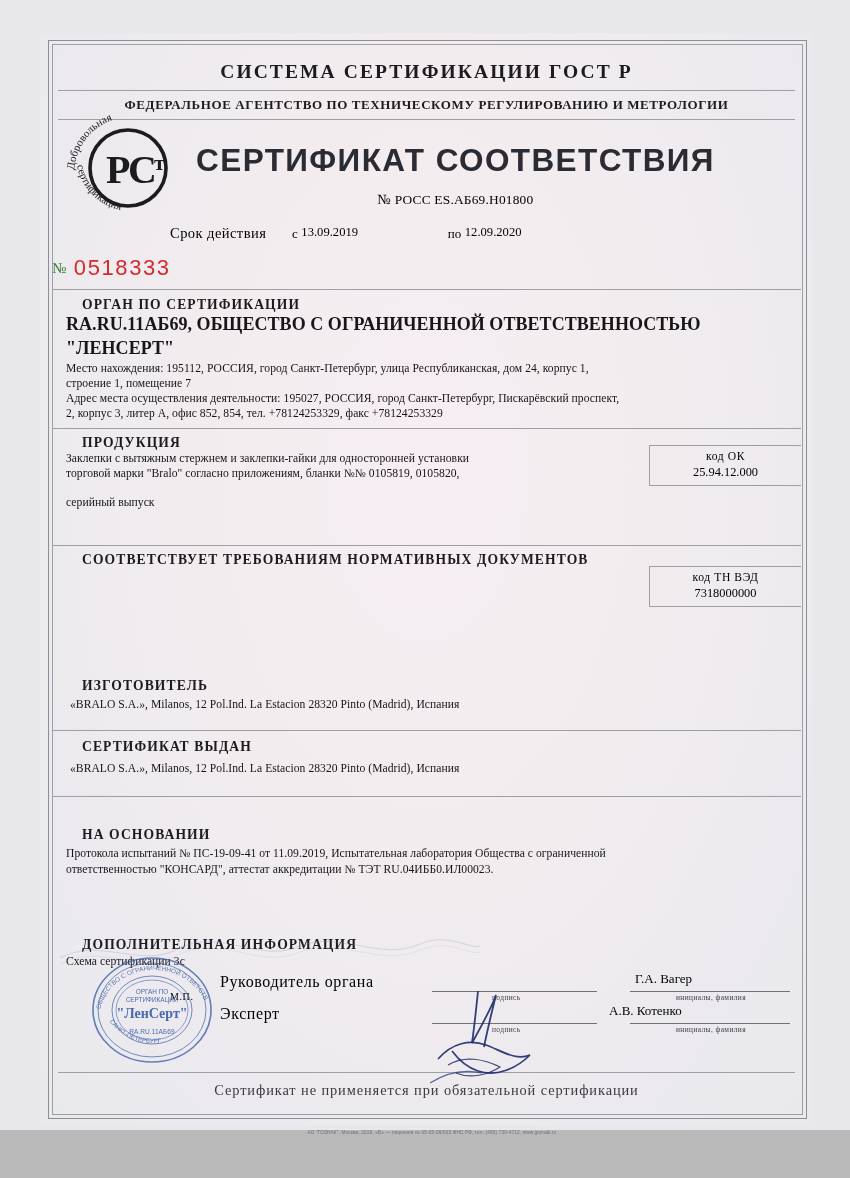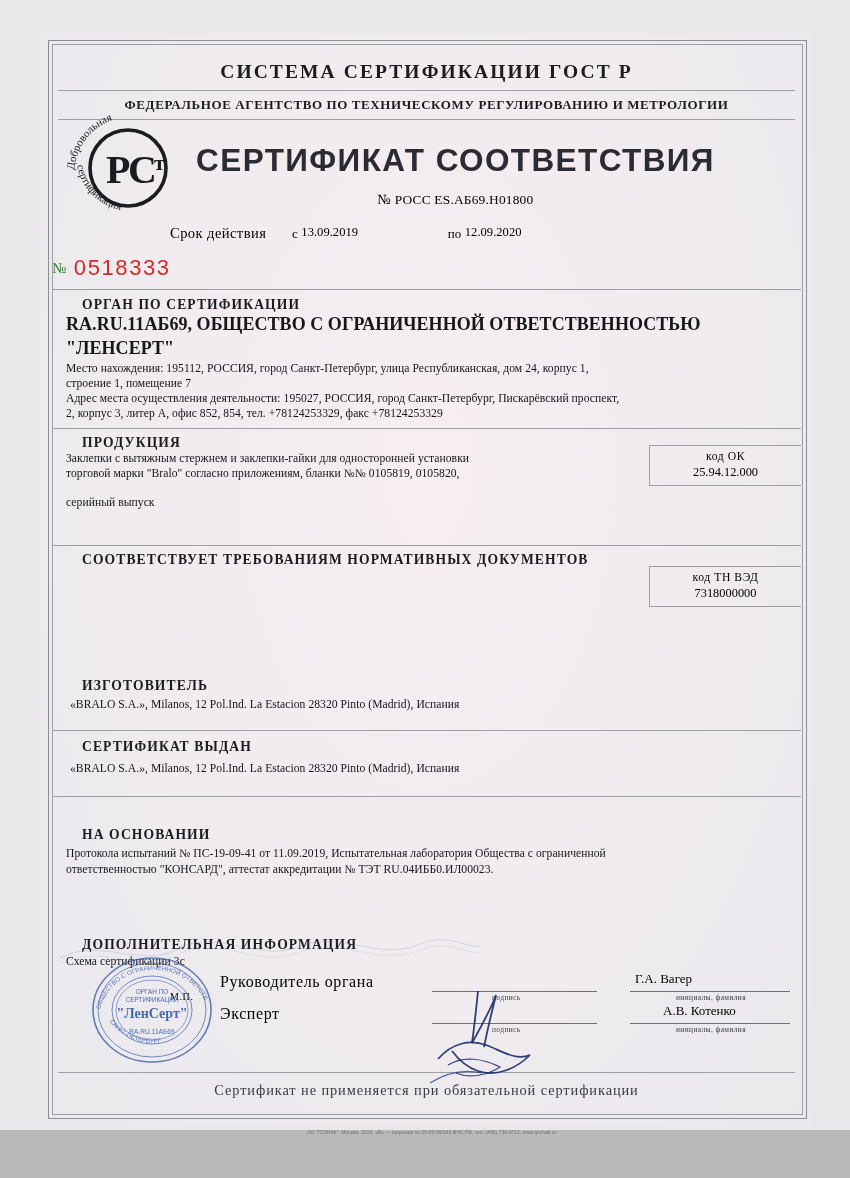--- a/index.html
+++ b/index.html
@@ -359,21 +359,21 @@
       <div class="sig-label" style="left:168px; top:50px;">Руководитель органа</div>
       <div class="sig-line" style="left:380px; top:68px; width:165px;"></div>
       <div class="sig-cap" style="left:440px; top:70px;">подпись</div>
       <div class="sig-name" style="left:583px; top:48px;">Г.А. Вагер</div>
       <div class="sig-line" style="left:578px; top:68px; width:160px;"></div>
       <div class="sig-cap" style="left:624px; top:70px;">инициалы, фамилия</div>
 
       <div class="sig-label" style="left:168px; top:82px;">Эксперт</div>
       <div class="sig-line" style="left:380px; top:100px; width:165px;"></div>
       <div class="sig-cap" style="left:440px; top:102px;">подпись</div>
-      <div class="sig-name" style="left:611px; top:80px;">А.В. Котенко</div>
+      <div class="sig-name" style="left:557px; top:80px;">А.В. Котенко</div>
       <div class="sig-line" style="left:578px; top:100px; width:160px;"></div>
       <div class="sig-cap" style="left:624px; top:102px;">инициалы, фамилия</div>
 
       <div class="footer-rule"></div>
       <div class="footer-note">Сертификат не применяется при обязательной сертификации</div>
     </div>
   </div>
 
   <div class="logo">
     <svg width="140" height="125" viewBox="0 0 140 125">

